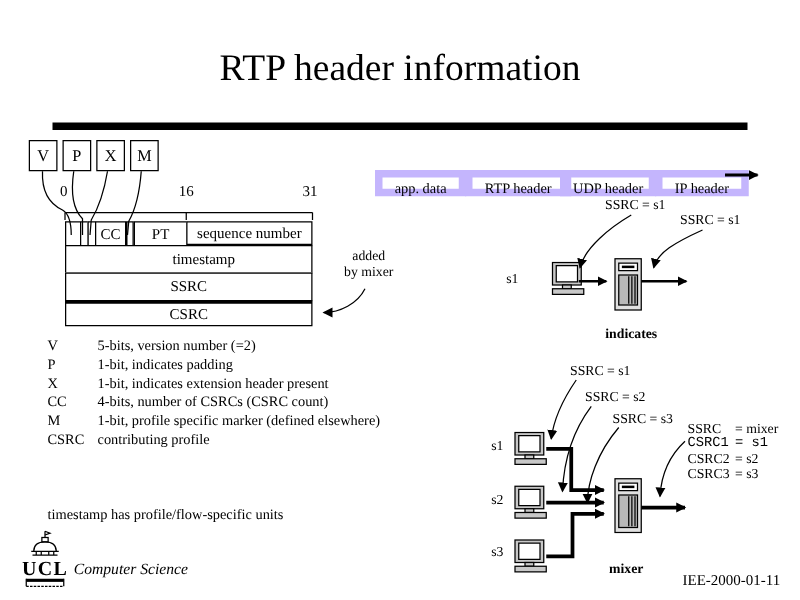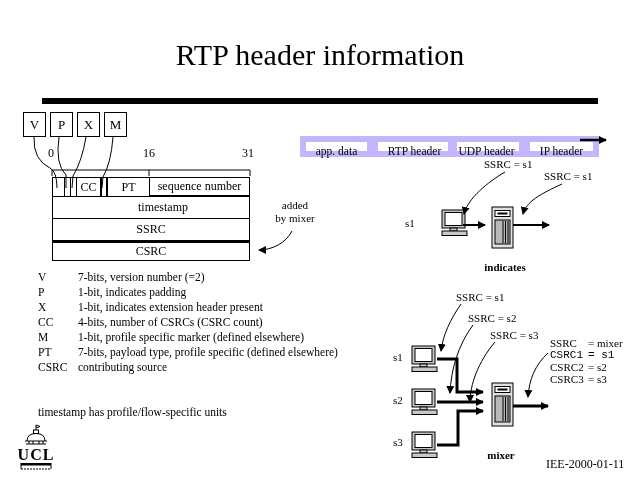--- a/index.html
+++ b/index.html
@@ -128,27 +128,26 @@
 
     <div class="abs" style="left:550px;top:337px;">
       <div class="t11" style="height:12px;"><span class="defterm" style="width:38px;">SSRC</span><span>= mixer</span></div>
       <div class="t11" style="height:12px;font-family:Liberation Mono, monospace;"><span class="defterm" style="width:38px;">CSRC1</span><span>= s1</span></div>
       <div class="t11" style="height:12px;"><span class="defterm" style="width:38px;">CSRC2</span><span>= s2</span></div>
       <div class="t11" style="height:12px;"><span class="defterm" style="width:38px;">CSRC3</span><span>= s3</span></div>
     </div>
   </div>
 
   <div class="abs" style="left:38px;top:271px;">
-    <div class="defrow"><span class="defterm">V</span><span>7-bits, version number (=2)</span></div>
+    <div class="defrow"><span class="defterm">V</span><span>5-bits, version number (=2)</span></div>
     <div class="defrow"><span class="defterm">P</span><span>1-bit, indicates padding</span></div>
     <div class="defrow"><span class="defterm">X</span><span>1-bit, indicates extension header present</span></div>
     <div class="defrow"><span class="defterm">CC</span><span>4-bits, number of CSRCs (CSRC count)</span></div>
     <div class="defrow"><span class="defterm">M</span><span>1-bit, profile specific marker (defined elsewhere)</span></div>
-    <div class="defrow"><span class="defterm">PT</span><span>7-bits, payload type, profile specific (defined elsewhere)</span></div>
-    <div class="defrow"><span class="defterm">CSRC</span><span>contributing source</span></div>
+    <div class="defrow"><span class="defterm">CSRC</span><span>contributing profile</span></div>
   </div>
 
   <div class="abs" style="left:38px;top:406px;font-size:11.5px;white-space:nowrap;">timestamp has profile/flow-specific units</div>
 
   <svg class="abs" style="left:13px;top:424px;" width="46" height="48" viewBox="0 0 46 48">
     <g stroke="#000" fill="none" stroke-width="1">
       <line x1="23" y1="1" x2="23" y2="6"></line>
       <path d="M23,1 l4,1.5 l-4,1.5" fill="none"></path>
       <rect x="20.5" y="6" width="5" height="3.5"></rect>
       <path d="M14,17 Q14,9.5 23,9.5 Q32,9.5 32,17"></path>
@@ -158,20 +157,21 @@
       <line x1="20" y1="17" x2="20" y2="20"></line>
       <line x1="26" y1="17" x2="26" y2="20"></line>
       <line x1="30" y1="17" x2="30" y2="20"></line>
     </g>
     <text x="23" y="36" text-anchor="middle" style="font-family:'Liberation Serif',serif;font-weight:bold;font-size:16px;letter-spacing:1px;" fill="#000">UCL</text>
     <rect x="8" y="39" width="30" height="2.5" fill="#000"></rect>
     <line x1="8" y1="45" x2="38" y2="45" stroke="#000" stroke-dasharray="2,1"></line>
     <line x1="8" y1="39" x2="8" y2="45" stroke="#000"></line>
     <line x1="38" y1="39" x2="38" y2="45" stroke="#000"></line>
   </svg>
+  <div class="abs" style="left:59px;top:448px;font-size:12.5px;font-style:italic;white-space:nowrap;">Computer Science</div>
   <div class="abs" style="left:546px;top:457px;font-size:12px;white-space:nowrap;">IEE-2000-01-11</div>
 
   <svg id="overlay" width="640" height="480" viewBox="0 0 640 480">
     <defs>
       <marker id="arr" viewBox="0 0 10 10" refX="7" refY="5" markerWidth="10" markerHeight="10" markerUnits="userSpaceOnUse" orient="auto">
         <path d="M0,1 L8,5 L0,9 Z" fill="#000"></path>
       </marker>
     </defs>
 
     <path d="M52,170 H250 M52,170 V176 M149,170 V176 M250,170 V176" stroke="#000" fill="none"></path>

